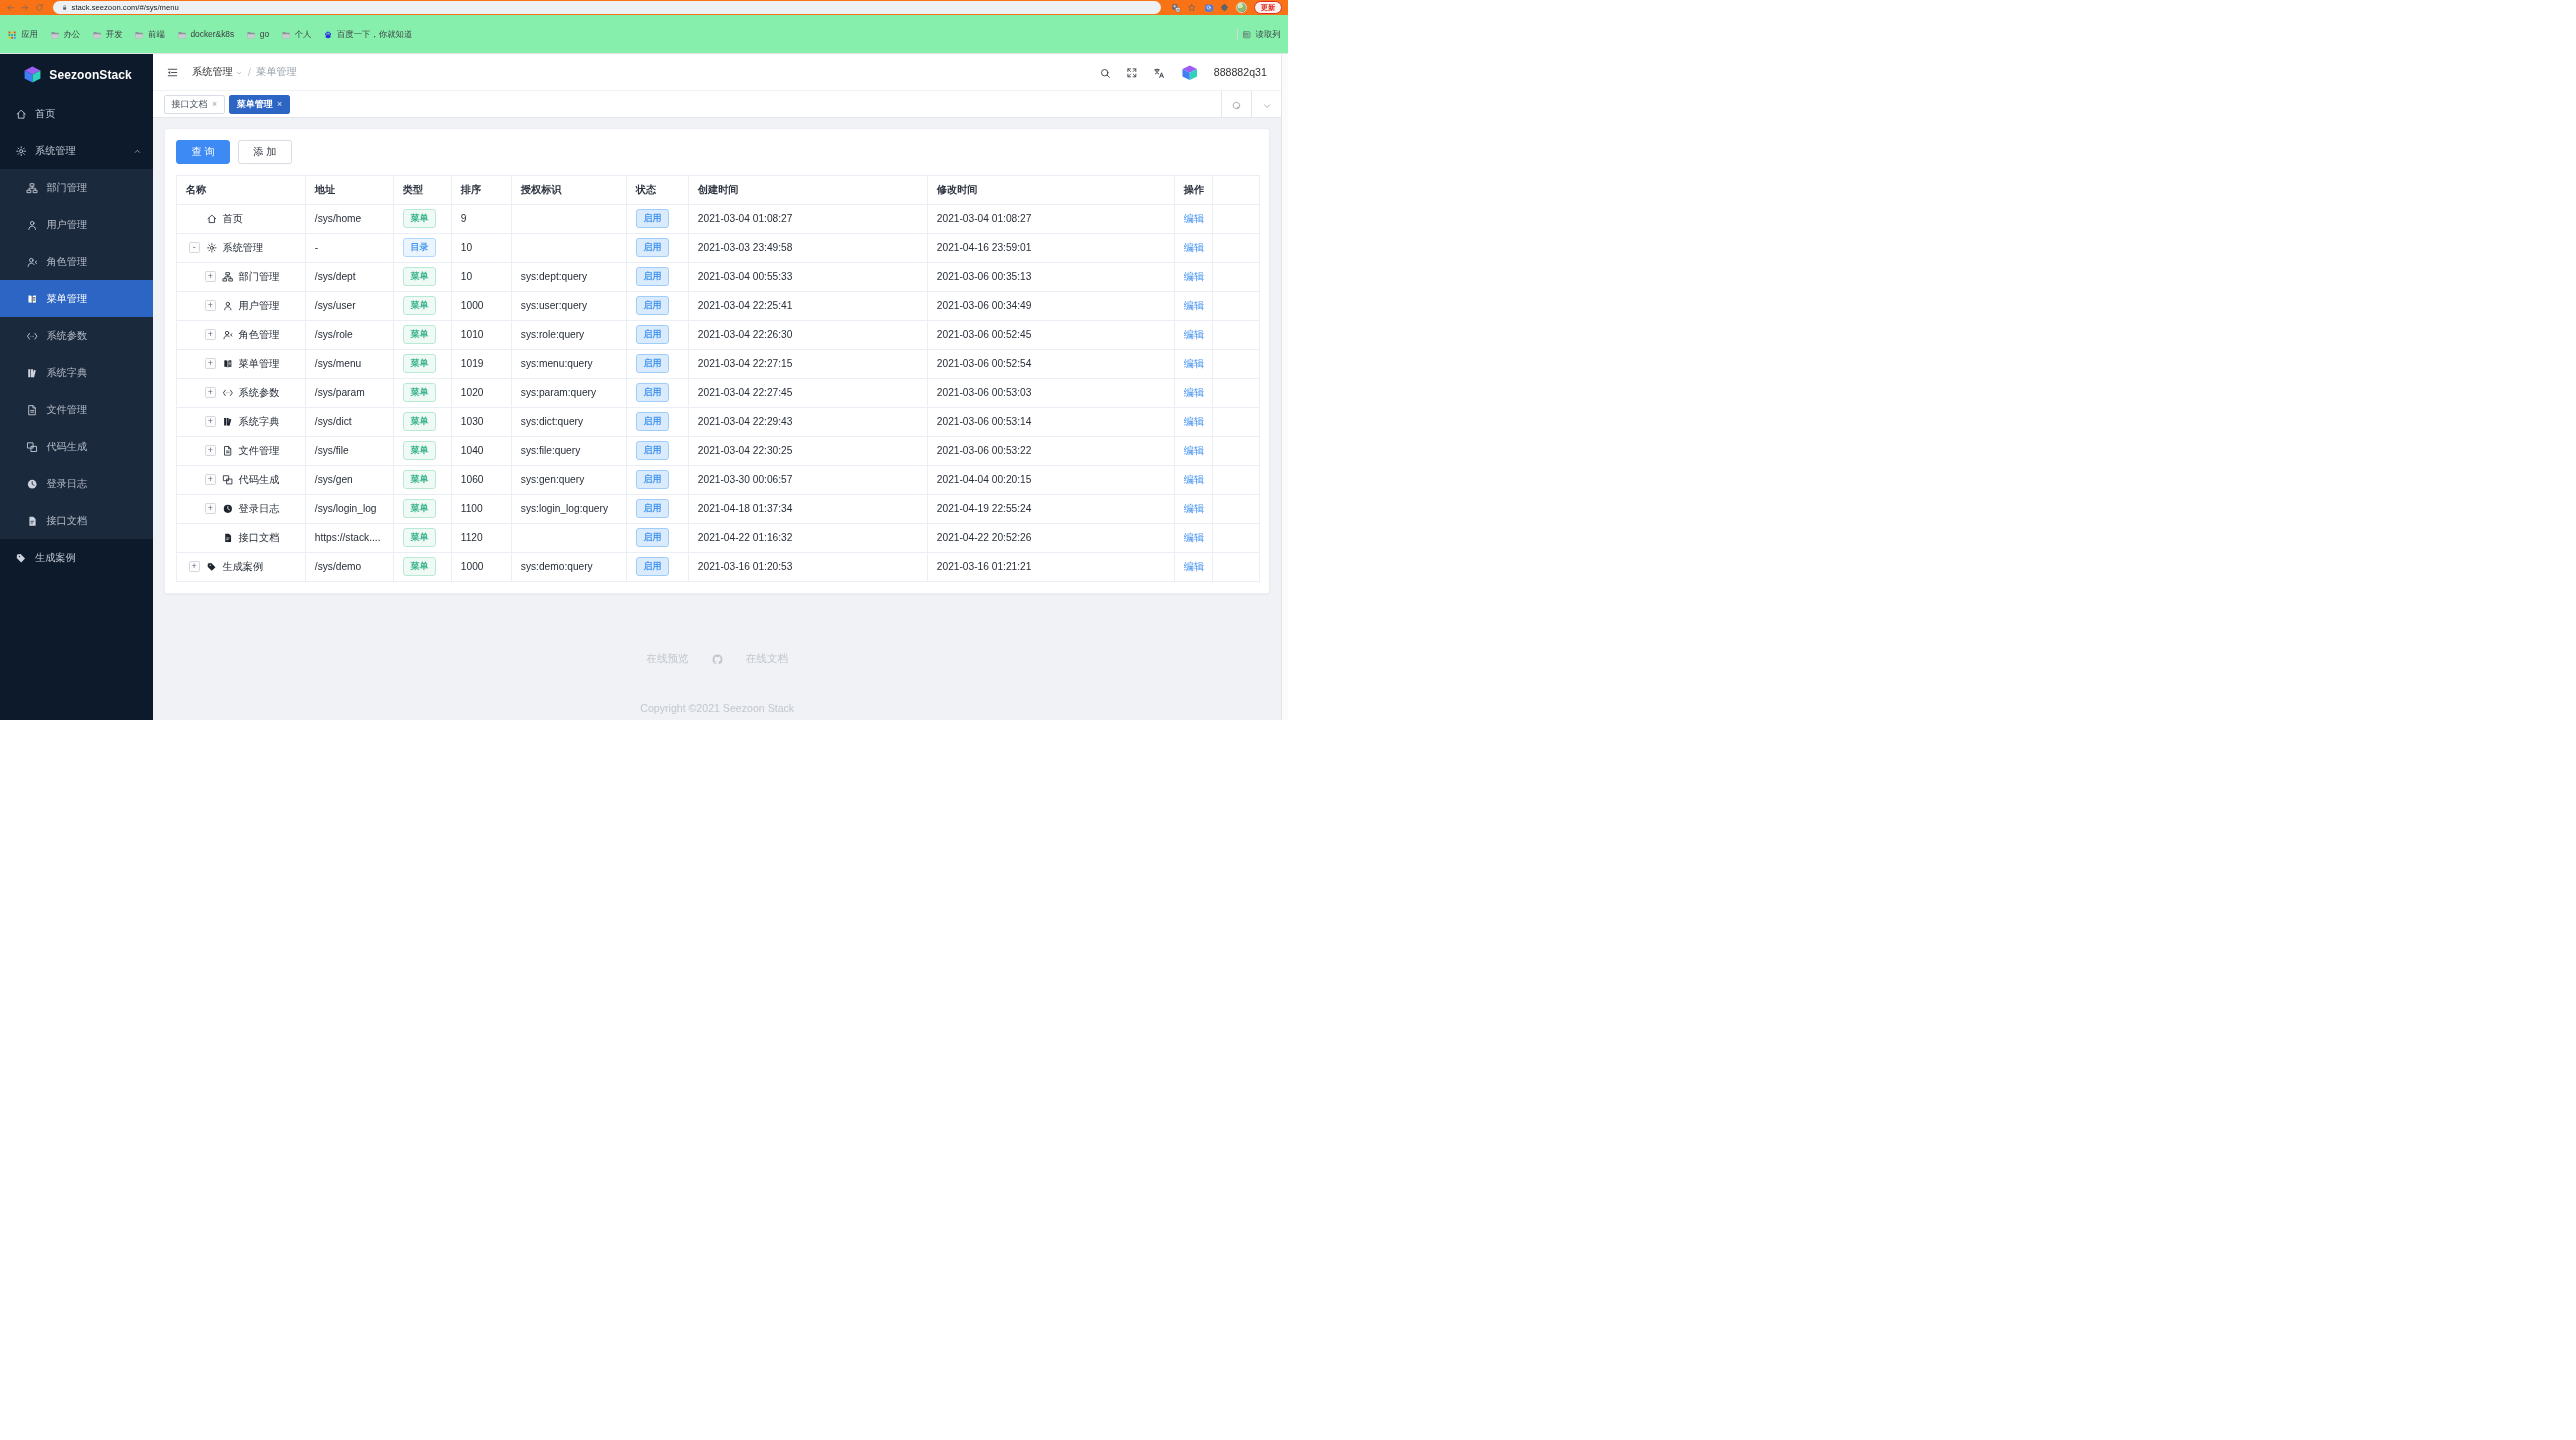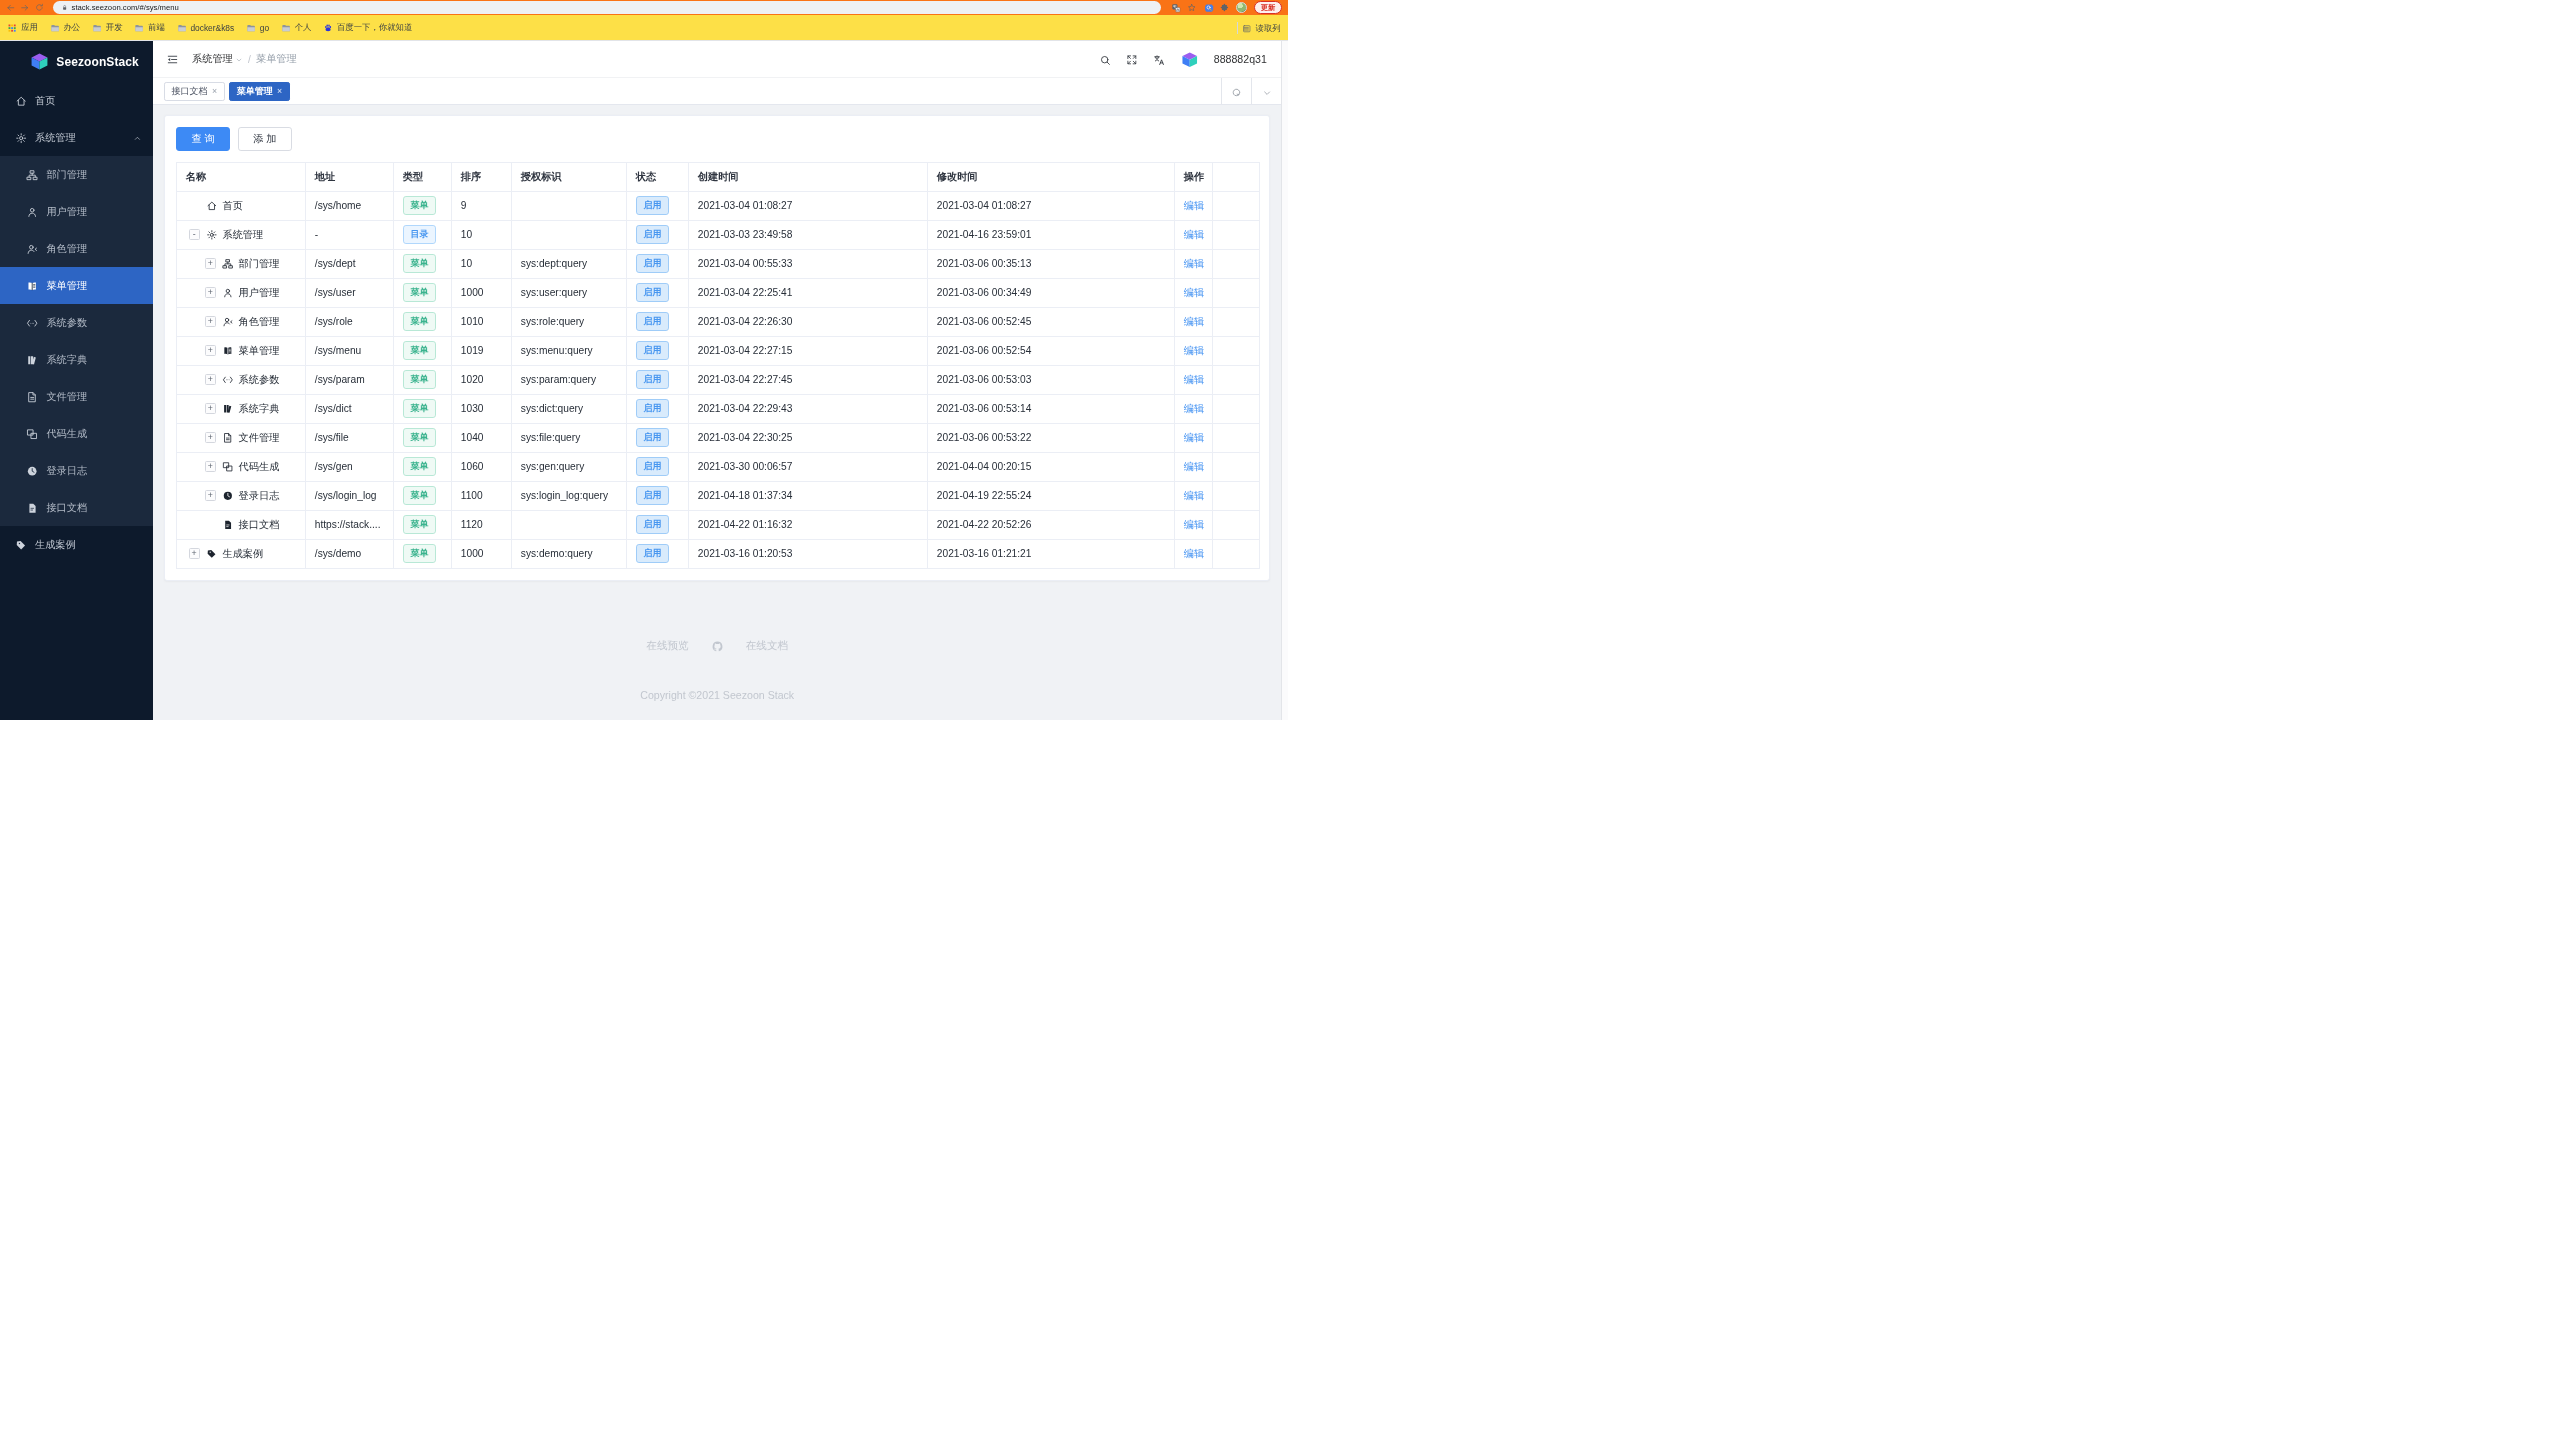--- a/index.html
+++ b/index.html
@@ -8,32 +8,32 @@
   .ic { display:inline-block; vertical-align:middle; flex:none; }
 
   
   .chrome-top { height:15.3px; background:#f97316; display:flex; align-items:center; padding:0 5.8px; gap:5.1px; }
   .nav-ic { color:#5f6368; display:flex; align-items:center; }
   .omnibox { flex:1; height:12.4px; background:#eef1f4; border-radius:6.6px; display:flex; align-items:center; padding:0 7.3px; gap:3.7px; margin:0 4.4px; }
   .omnibox .url { font-size:7.7px; color:#202124; }
   .chrome-right { display:flex; align-items:center; gap:6.6px; }
   .profile-avatar { width:11px; height:11px; border-radius:50%; background:radial-gradient(circle at 35% 30%,#cfe8b0 0 30%,#8fb873 31% 70%,#5f8f57 71%); border:0.7px solid #d6d9dd; }
   .update-pill { border:0.7px solid #d93025; color:#d93025; background:#fdf0ef; font-size:7.3px; border-radius:6.6px; padding:0.7px 5.8px; font-weight:bold; }
-  .bookmarks { height:26px; background:#fde047; border-bottom:0.7px solid #e2e4e8; display:flex; align-items:center; padding:0 7.3px; gap:11.7px; }
+  .bookmarks { height:39px; background:#86efac; border-bottom:0.7px solid #e2e4e8; display:flex; align-items:center; padding:0 7.3px; gap:11.7px; }
   .bm { display:flex; align-items:center; gap:3.7px; font-size:8.4px; color:#3c4043; }
   .bm-right { margin-left:auto; display:flex; align-items:flex-end; gap:5.1px; }
   .bm-sep { width:0.7px; height:11.7px; background:#d4d7db; }
 
   
   .app { display:flex; height:682px; }
   .scroll-strip { width:6.6px; background:#fbfbfc; border-left:0.7px solid #e3e5e9; }
 
   
   .sidebar { width:153px; background:#0d1a2c; color:#bfc6d0; display:flex; flex-direction:column; flex:none; }
-  .logo { height:41px; display:flex; align-items:center; gap:7.3px; padding-left:30px; }
+  .logo { height:41px; display:flex; align-items:center; gap:7.3px; padding-left:23px; }
   .brand { color:#fff; font-size:12px; font-weight:bold; letter-spacing:0.1px; }
   .menu { flex:1; }
   .m-item { height:37px; display:flex; align-items:center; gap:8px; padding-left:14.6px; font-size:10.2px; cursor:pointer; }
   .m-item .chev { margin-left:auto; margin-right:11.7px; color:#aeb6c2; }
   .submenu { background:#1b293d; }
   .submenu .m-item { padding-left:26px; color:#b4bcc8; }
   .m-item.active { background:#2d65c4; color:#fff; }
   .m-item .ic { color:#cdd3dc; }
   .m-item.active .ic { color:#fff; }
   .sidebar { --bgc:#1b293d; }

